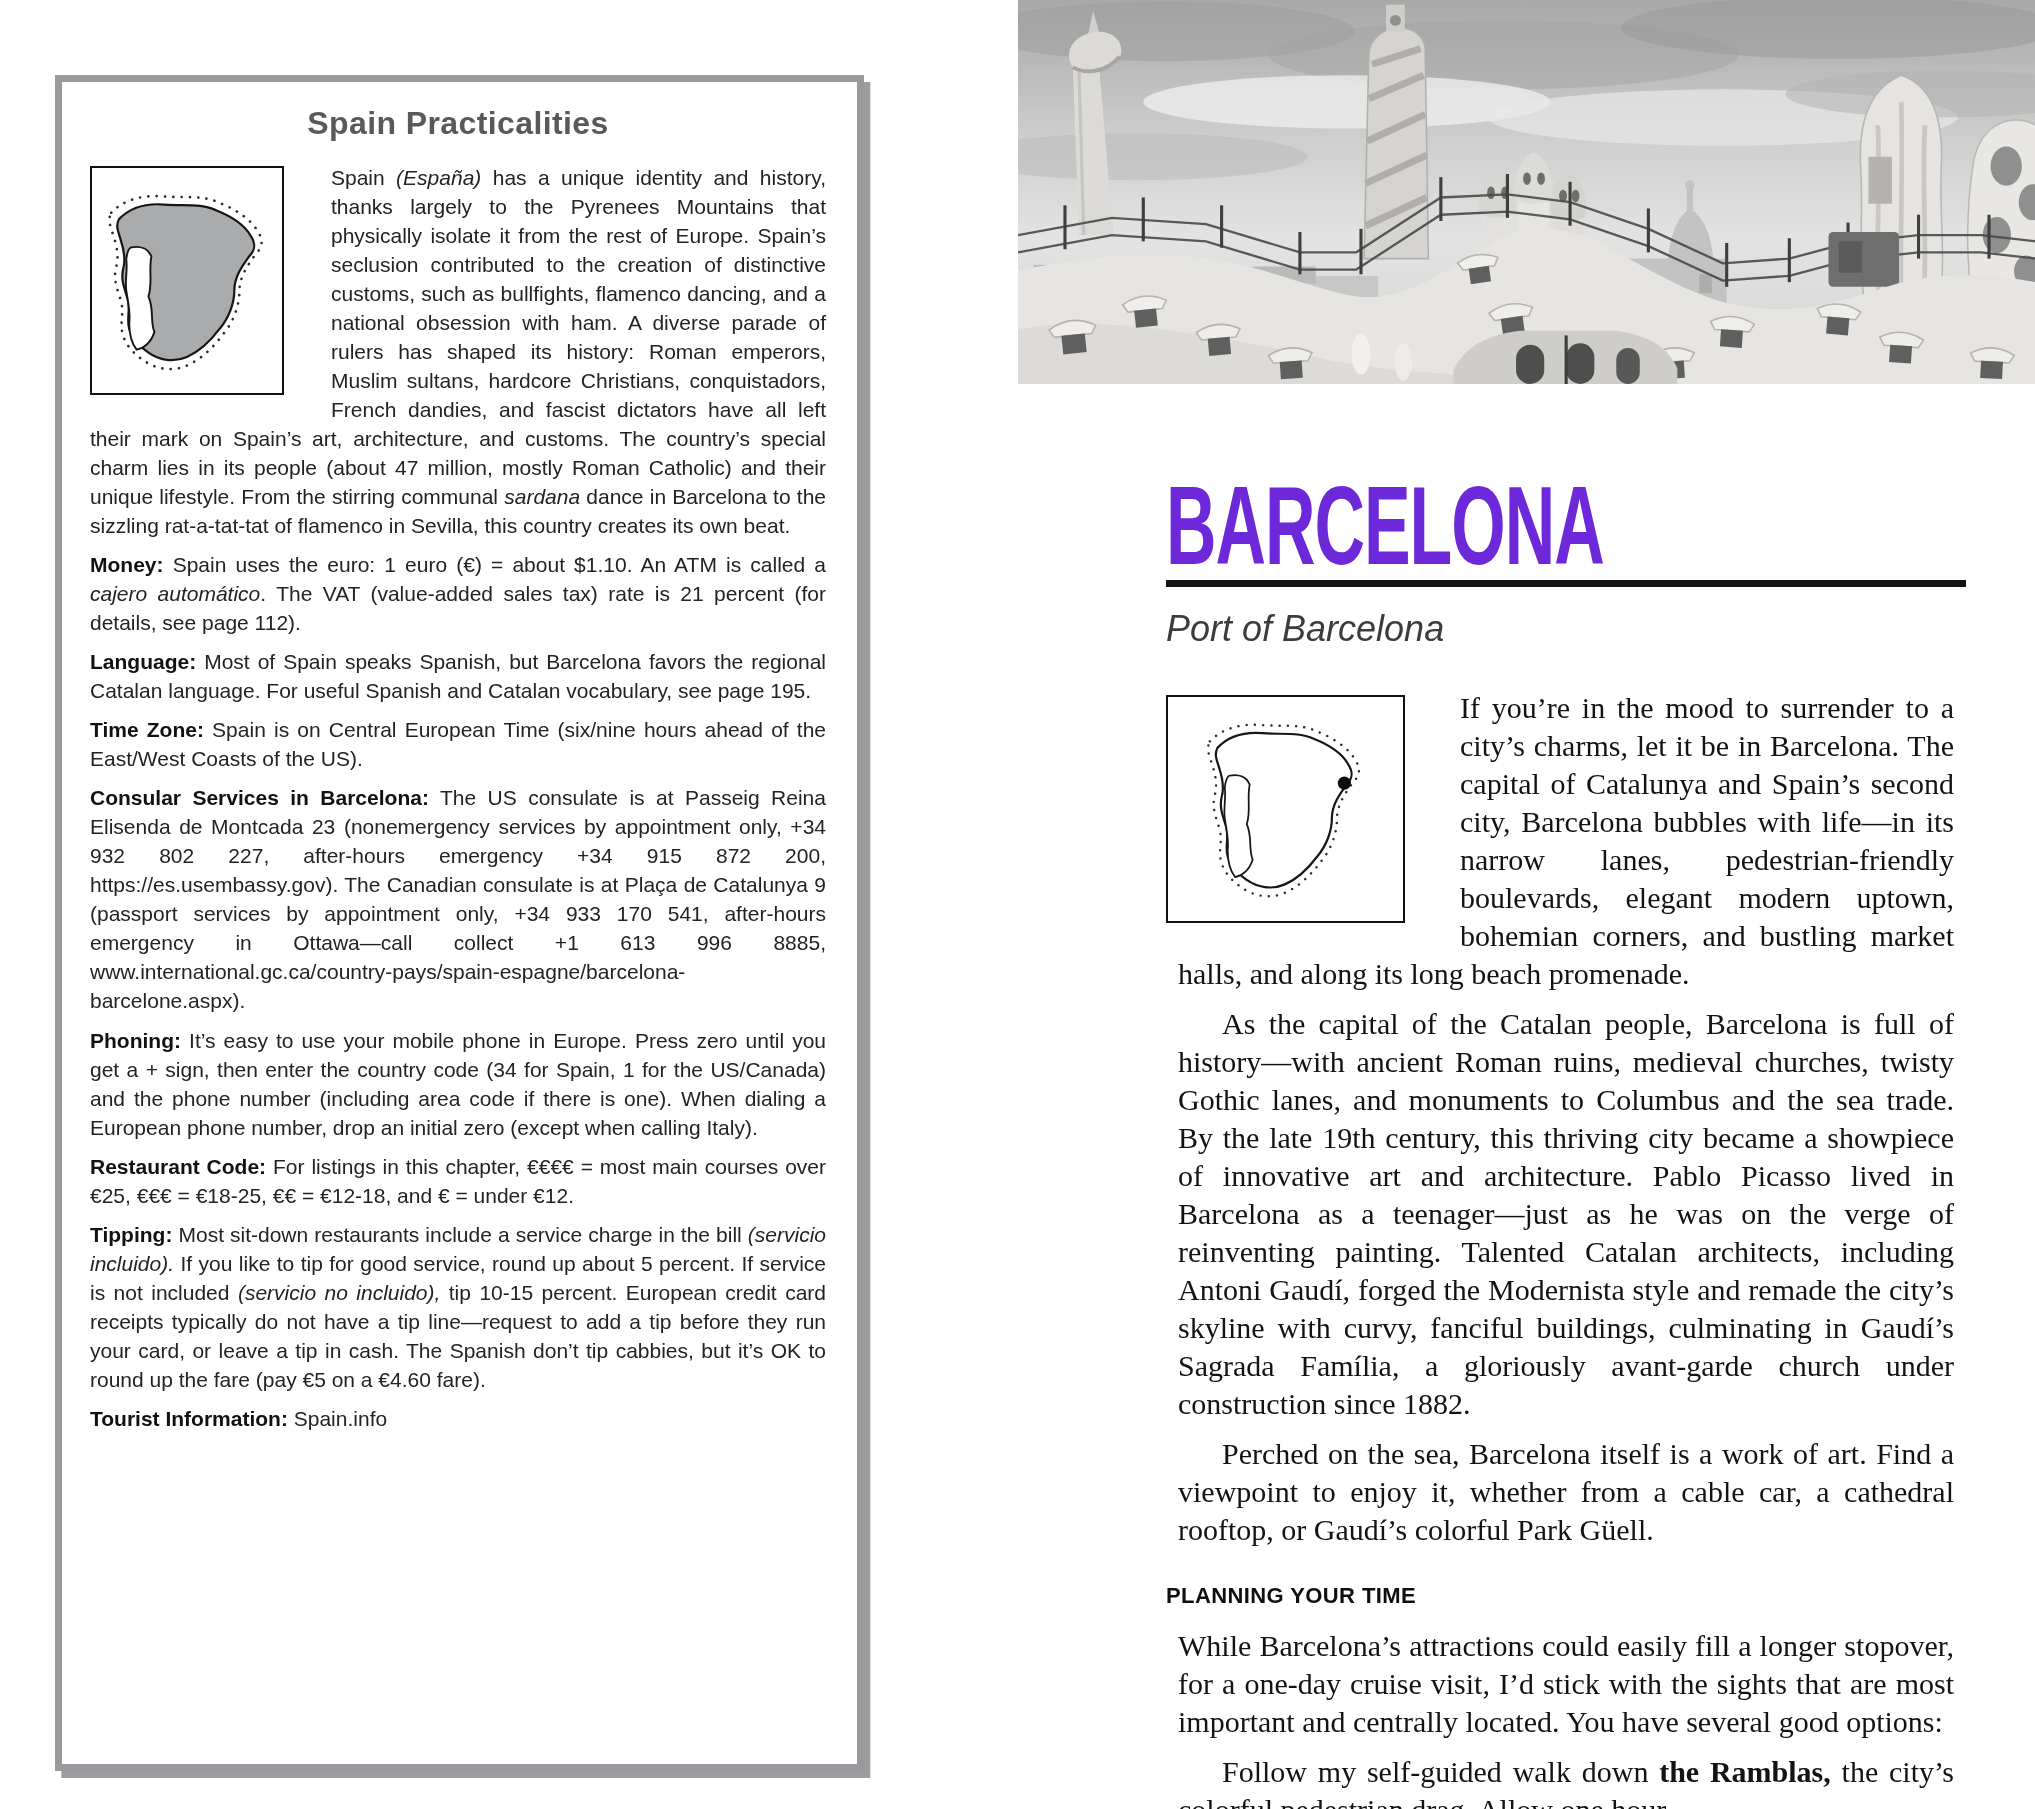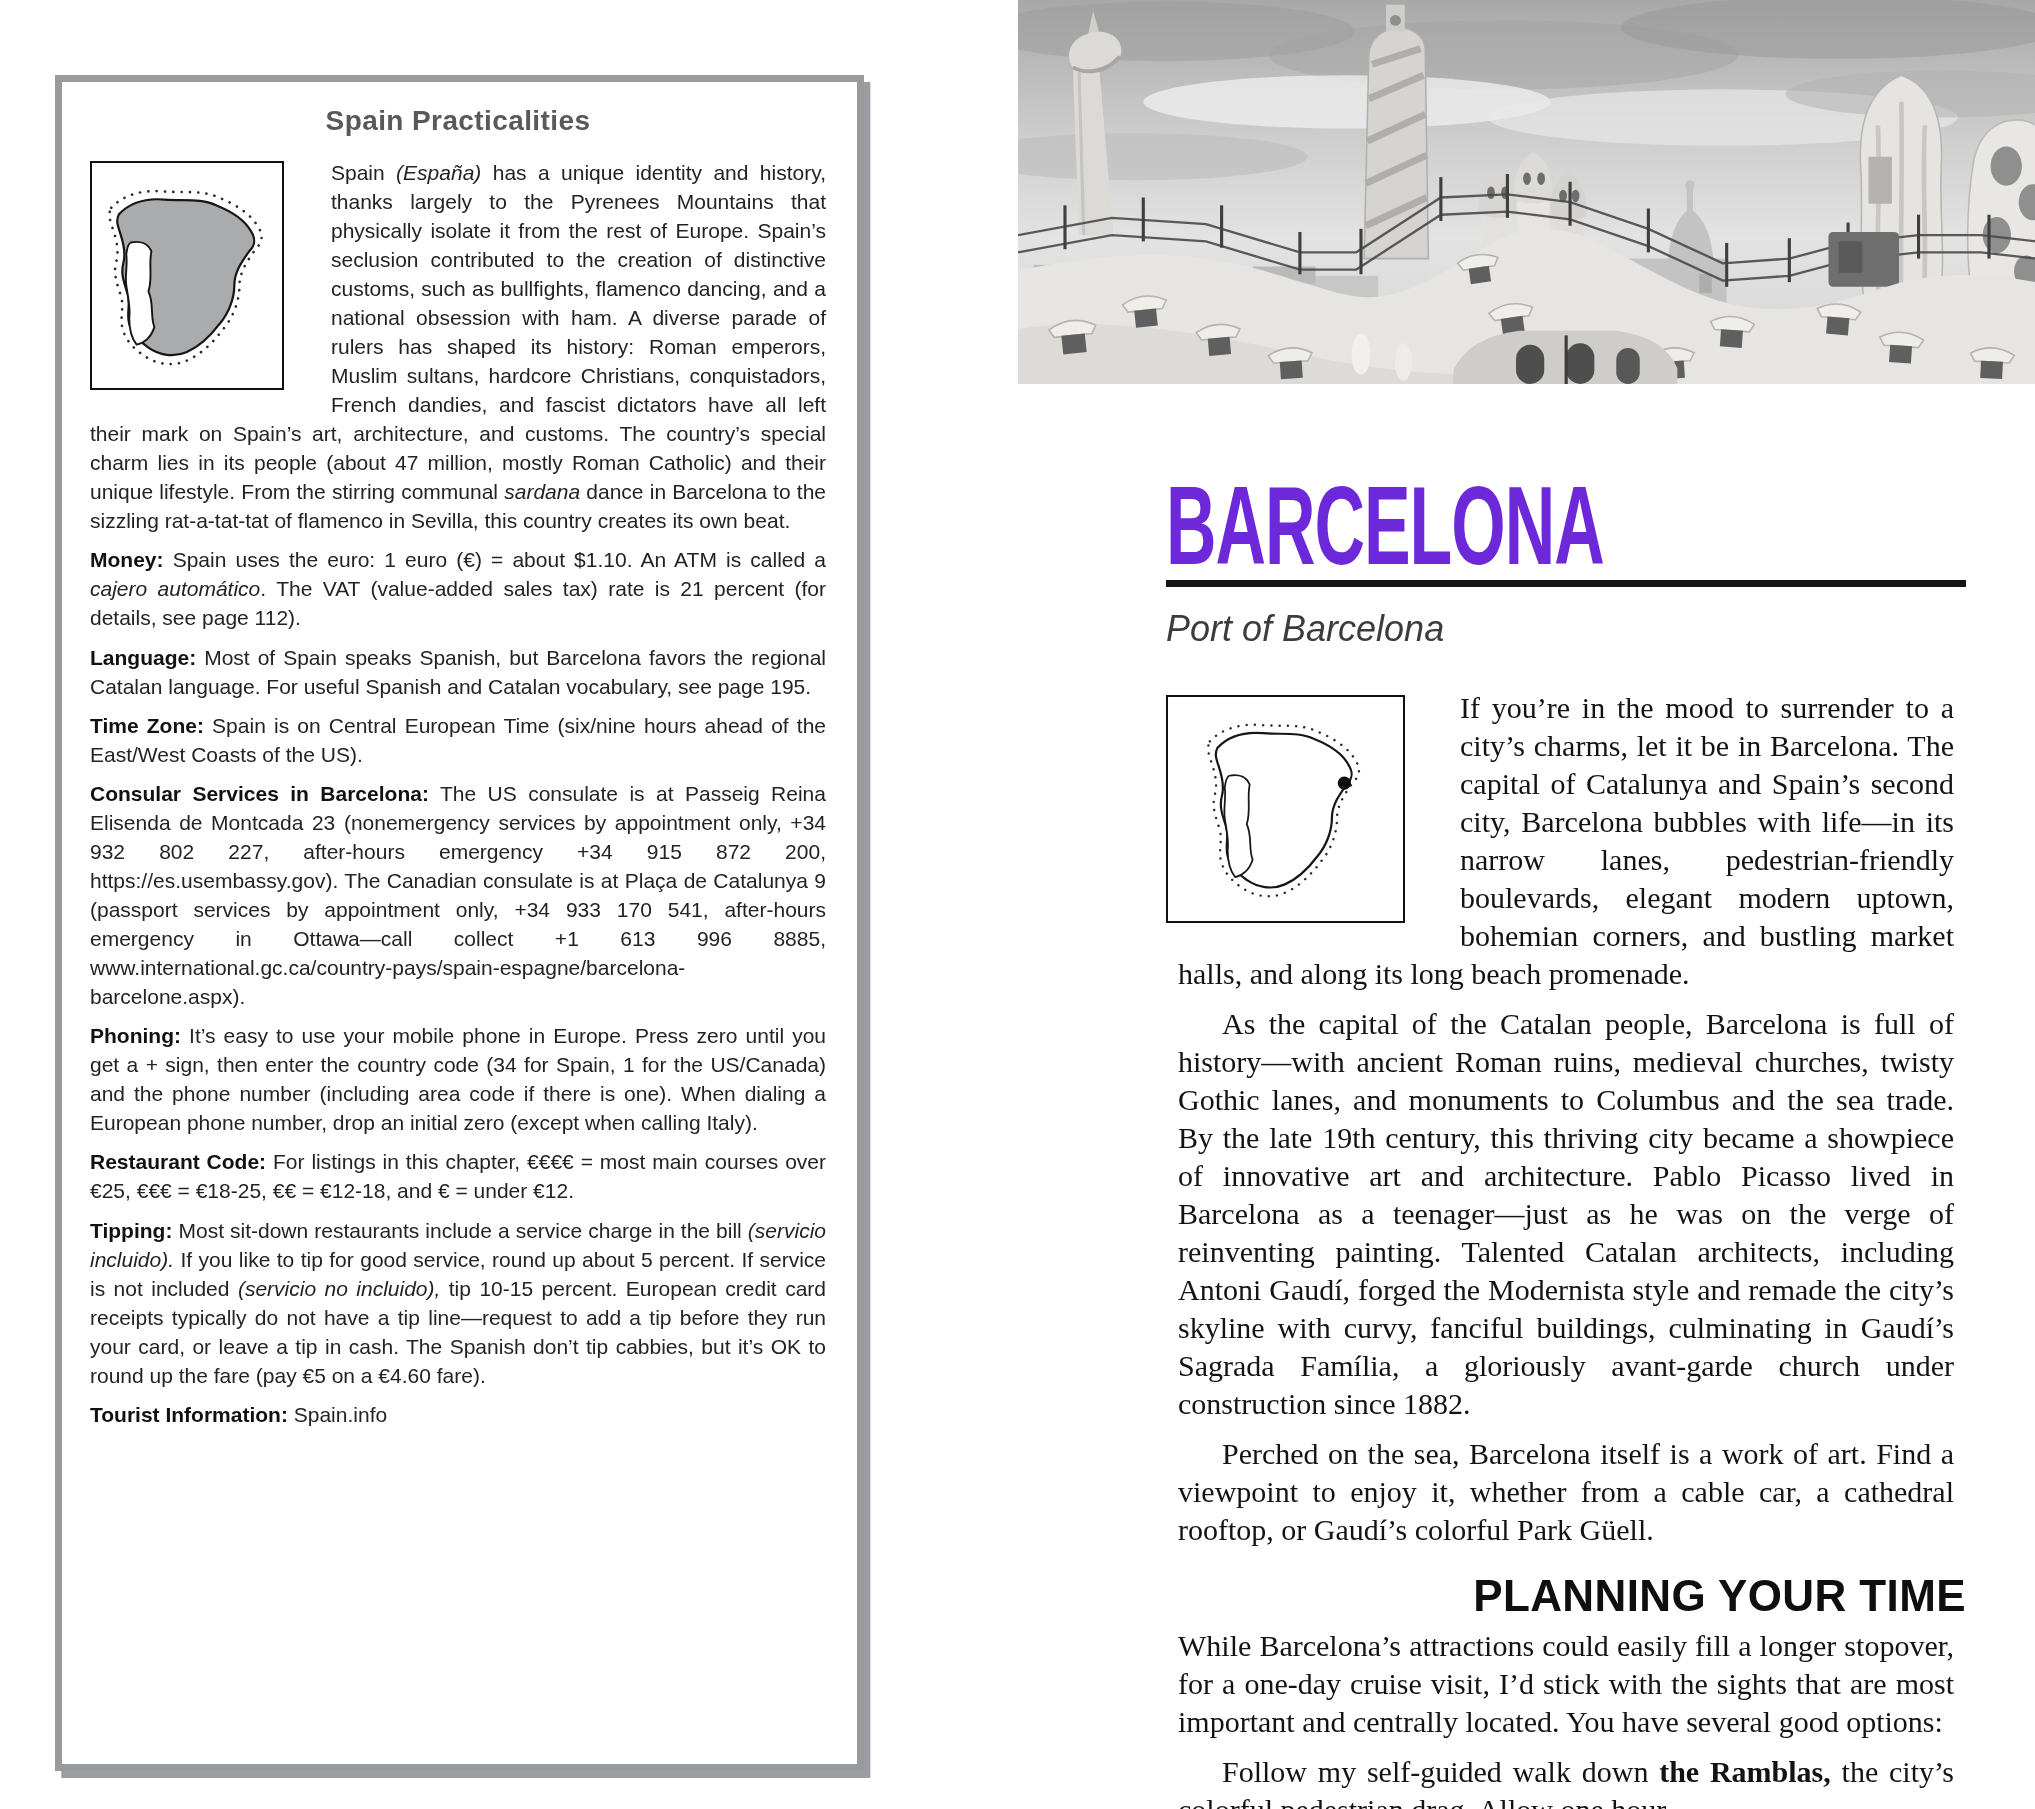--- a/index.html
+++ b/index.html
@@ -6,21 +6,21 @@
   body{width:2035px;height:1809px;position:relative;font-family:"Liberation Sans",sans-serif;}
 
   
   .pract-box{
     position:absolute;left:55px;top:75px;width:809px;height:1696px;
     border:7.8px solid #989a9c;background:#fff;box-sizing:border-box;
     box-shadow:6.3px 7px 0 #9b9da0;overflow:hidden;
   }
   .pract-inner{padding:23.5px 31px 0 28px;}
   .pract-title{
-    text-align:center;font-weight:700;font-size:28px;line-height:1.1;
+    text-align:center;font-weight:700;font-size:32px;line-height:1.1;
     color:#58595b;margin:0 0 22px 0;letter-spacing:0.4px;
   }
   .leftmap{
     float:left;width:190px;height:225px;border:2.3px solid #111;
     margin:3.1px 47px 7.8px 0;background:#fff;
   }
   .lp{
     margin:0 0 10.2px 0;font-size:21px;line-height:29px;color:#232323;
     text-align:justify;
   }
@@ -50,22 +50,22 @@
     line-height:38px;color:#131313;text-align:justify;
   }
   .rightmap{
     float:left;width:235px;height:224px;border:2.3px solid #111;
     margin:6.3px 55px 6.3px 0;background:#fff;
   }
   .rp{margin:12px;}
   .rp.ind{text-indent:44px;}
   .rp b{font-weight:700;}
   .section-head{
-    font-family:"Liberation Sans",sans-serif;font-weight:700;font-size:44px;
-    color:#0f0f0f;letter-spacing:0.4px;margin:28px 0 6.3px 0;text-align:right;
+    font-family:"Liberation Sans",sans-serif;font-weight:700;font-size:22px;
+    color:#0f0f0f;letter-spacing:0.4px;margin:28px 0 6.3px 0;text-align:left;
   }
 </style>
 </head>
 <body>
 
 <div class="pract-box">
   <div class="pract-inner">
     <h2 class="pract-title">Spain Practicalities</h2>
 
     <div id="left-flow">

